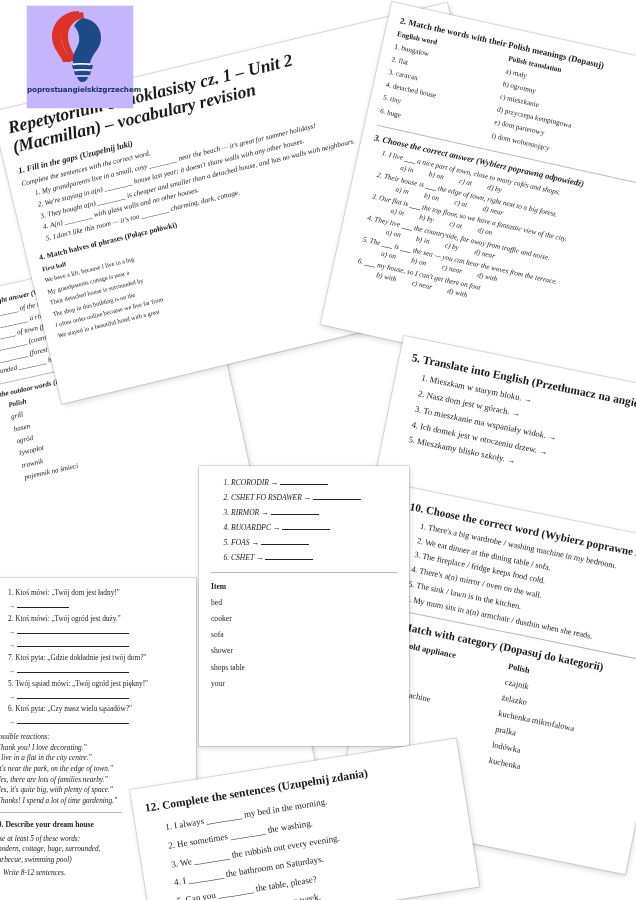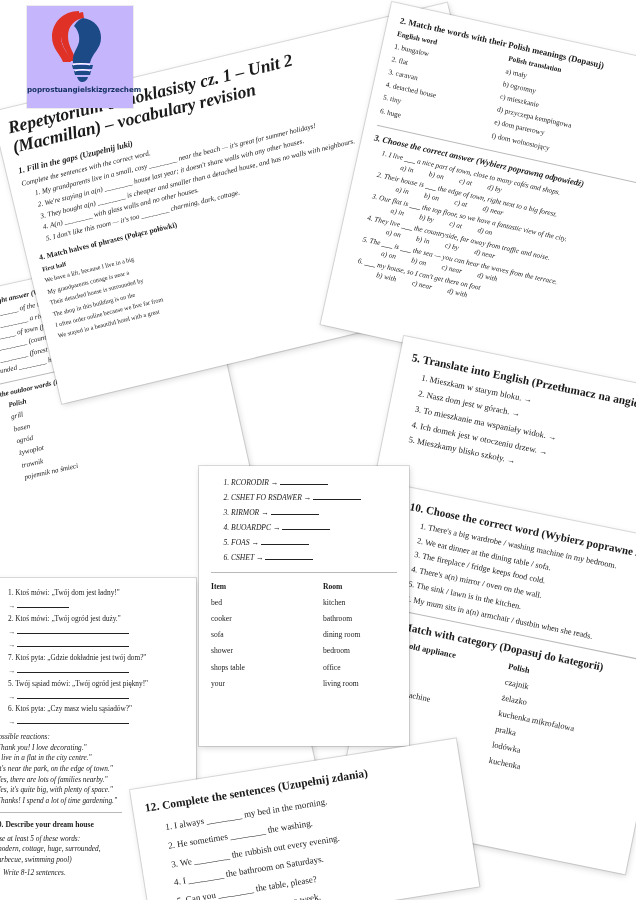--- a/index.html
+++ b/index.html
@@ -271,29 +271,20 @@
     <div class="cols" style="gap:38px;">
       <div style="width:74px;">
         <div class="colh">Item</div>
         <div class="cl">bed</div>
         <div class="cl">cooker</div>
         <div class="cl">sofa</div>
         <div class="cl">shower</div>
         <div class="cl">shops table</div>
         <div class="cl">your</div>
       </div>
-      <div style="flex:1;">
-        <div class="colh">Room</div>
-        <div class="cl">kitchen</div>
-        <div class="cl">bathroom</div>
-        <div class="cl">dining room</div>
-        <div class="cl">bedroom</div>
-        <div class="cl">office</div>
-        <div class="cl">living room</div>
-      </div>
     </div>
   </div>
 
   <div class="sheet" style="left:130px;top:790px;width:330px;height:150px;transform:rotate(-9deg);transform-origin:top left;font-size:9px;line-height:1.85;z-index:9;">
     <div class="exh" style="font-size:11.5px;">12. Complete the sentences (Uzupełnij zdania)</div>
     <ol class="ql" style="padding-left:26px;">
       <li>I always ________ my bed in the morning.</li>
       <li>He sometimes ________ the washing.</li>
       <li>We ________ the rubbish out every evening.</li>
       <li>I ________ the bathroom on Saturdays.</li>

